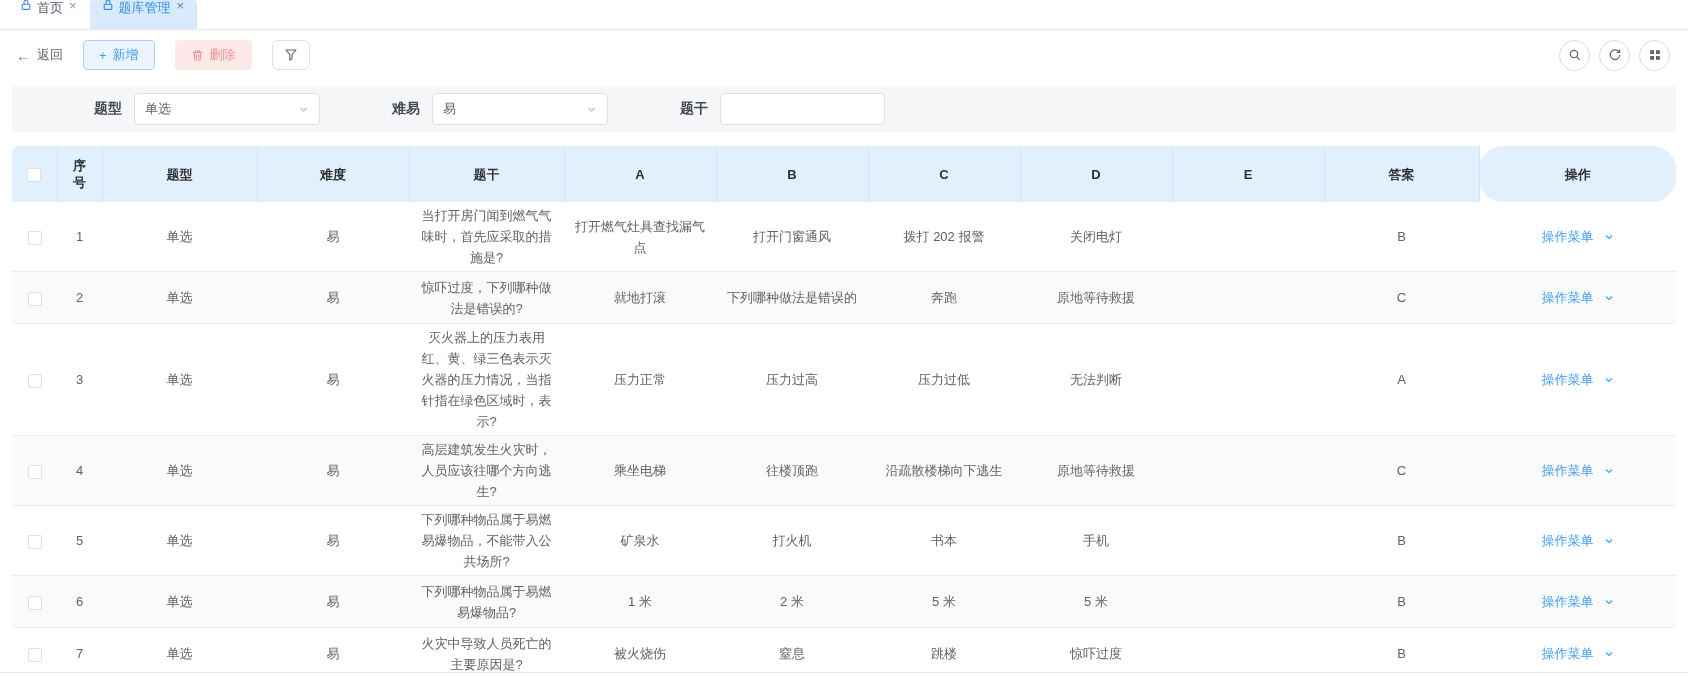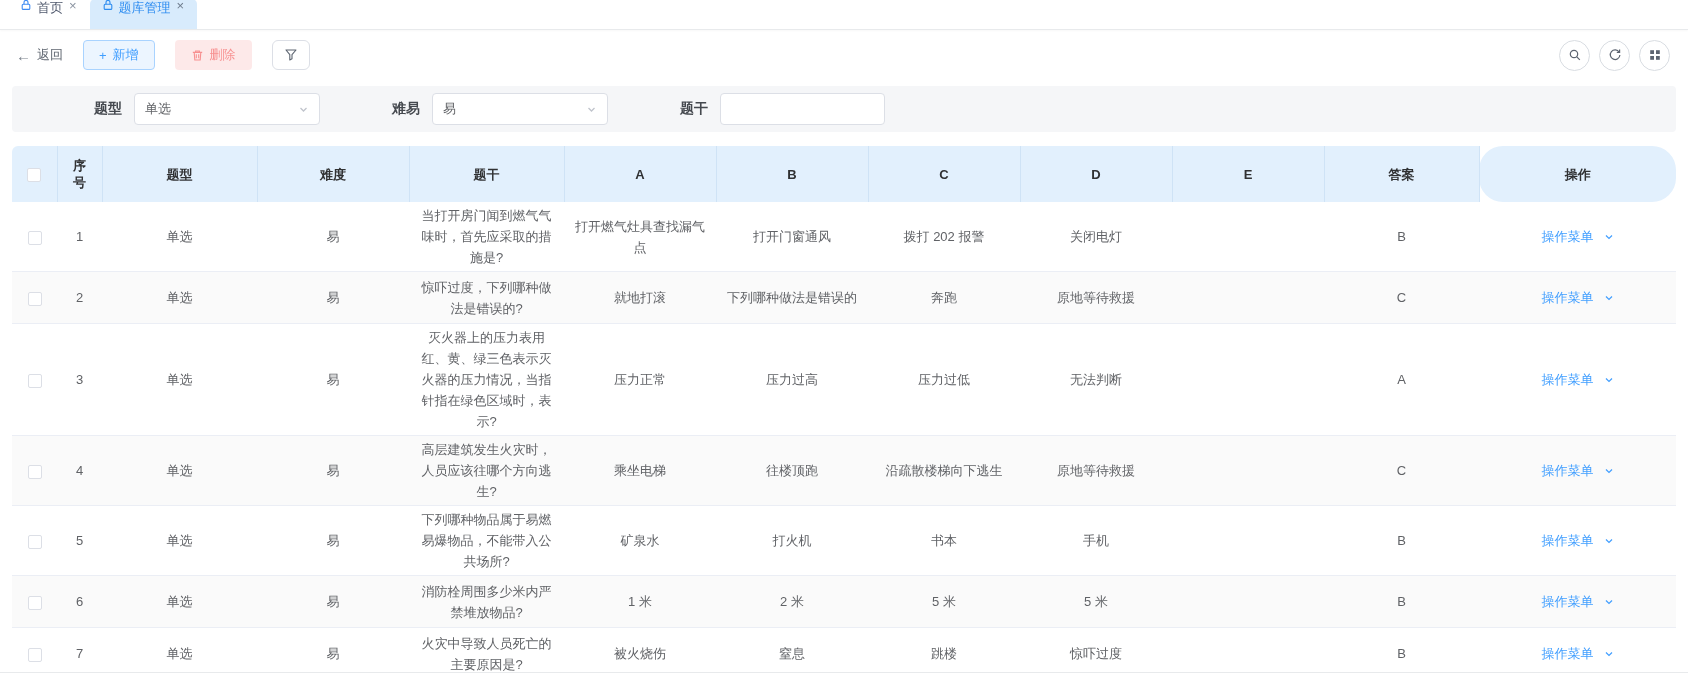--- a/index.html
+++ b/index.html
@@ -320,21 +320,21 @@
         </span>
       </a>
     </td>
   </tr>
 
   <tr>
     <td><span class="cb"></span></td>
     <td>6</td>
     <td>单选</td>
     <td>易</td>
-    <td>消防栓周围多少米内严禁堆放物品?</td>
+    <td>下列哪种物品属于易燃易爆物品?</td>
     <td>1 米</td>
     <td>2 米</td>
     <td>5 米</td>
     <td>5 米</td>
     <td></td>
     <td>B</td>
     <td>
       <a class="action-link">
         <span>操作菜单</span>
         <span>

